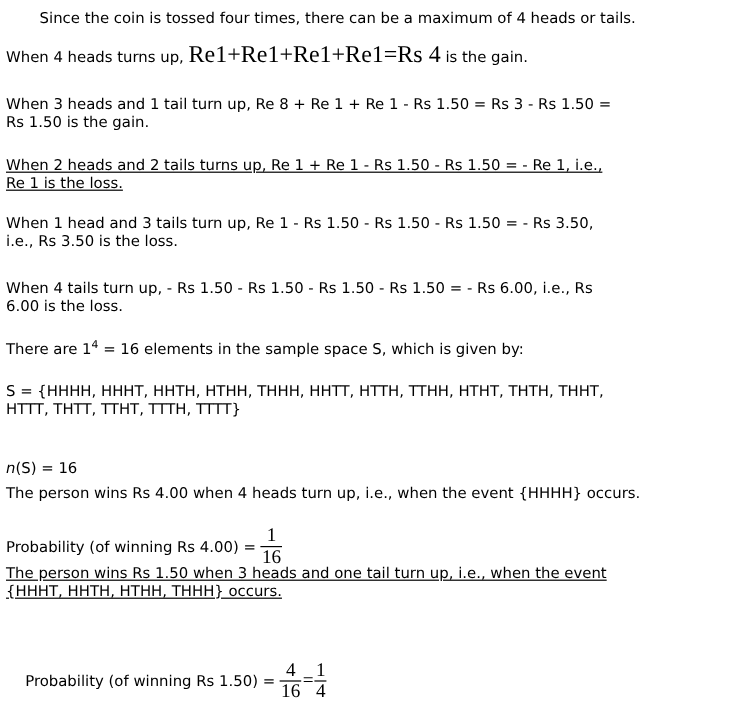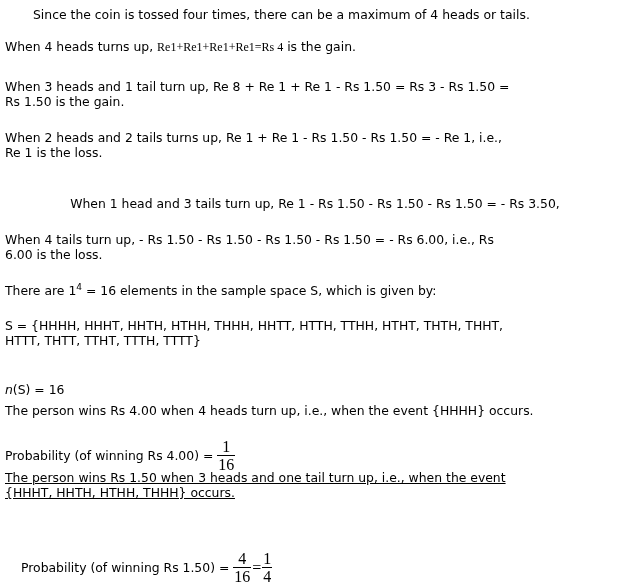--- a/index.html
+++ b/index.html
@@ -2,21 +2,21 @@
 <html><head>
   <meta charset="utf-8">
   <style>
     html, body { margin: 0; padding: 0; background: #ffffff; }
     body {
       width: 630px; height: 588px; overflow: hidden; position: relative;
       font-family: "DejaVu Sans", "Liberation Sans", sans-serif;
       font-size: 12.4px; color: #000000; line-height: 15px;
     }
     .p { position: absolute; left: 5px; width: 620px; white-space: nowrap; }
-    .math { font-family: "Liberation Serif", "DejaVu Serif", serif; font-size: 12px; }
+    .math { font-family: "Liberation Serif", "DejaVu Serif", serif; font-size: 20px; }
     .frac {
       display: inline-block; vertical-align: middle; text-align: center;
       font-family: "Liberation Serif", "DejaVu Serif", serif; font-size: 16px; line-height: 17px;
     }
     .frac .num { display: block; border-bottom: 1px solid #000; padding: 0 1px; }
     .frac .den { display: block; padding: 0 1px; text-align: center; }
     .eq { font-family: "Liberation Serif", "DejaVu Serif", serif; font-size: 16px; vertical-align: middle; margin: 0 1px; }
     sup { font-size: 9px; line-height: 0; vertical-align: 5px; }
     i { font-style: italic; }
   </style>
@@ -27,27 +27,28 @@
 
 <div class="p" style="top:39px;">
   <span>When 4 heads turns up, </span><span class="math">Re1+Re1+Re1+Re1=Rs 4</span><span> is the gain.</span>
 </div>
 
 <div class="p" style="top:79px;">
   <div>When 3 heads and 1 tail turn up, Re 8 + Re 1 + Re 1 - Rs 1.50 = Rs 3 - Rs 1.50 =</div>
   <div>Rs 1.50 is the gain.</div>
 </div>
 
-<div class="p" style="top:130px;">
+<div class="p" style="top:130px;text-decoration:underline;">
   <div>When 2 heads and 2 tails turns up, Re 1 + Re 1 - Rs 1.50 - Rs 1.50 = - Re 1, i.e.,</div>
   <div>Re 1 is the loss.</div>
 </div>
 
-<div class="p" style="top:196px;text-align:center;">
+<div class="p" style="top:178px;">
   <div>When 1 head and 3 tails turn up, Re 1 - Rs 1.50 - Rs 1.50 - Rs 1.50 = - Rs 3.50,</div>
+  <div>i.e., Rs 3.50 is the loss.</div>
 </div>
 
 <div class="p" style="top:232px;">
   <div>When 4 tails turn up, - Rs 1.50 - Rs 1.50 - Rs 1.50 - Rs 1.50 = - Rs 6.00, i.e., Rs</div>
   <div>6.00 is the loss.</div>
 </div>
 
 <div class="p" style="top:283px;">
   <span>There are 1</span><sup>4</sup><span> = 16 elements in the sample space S, which is given by:</span>
 </div>

